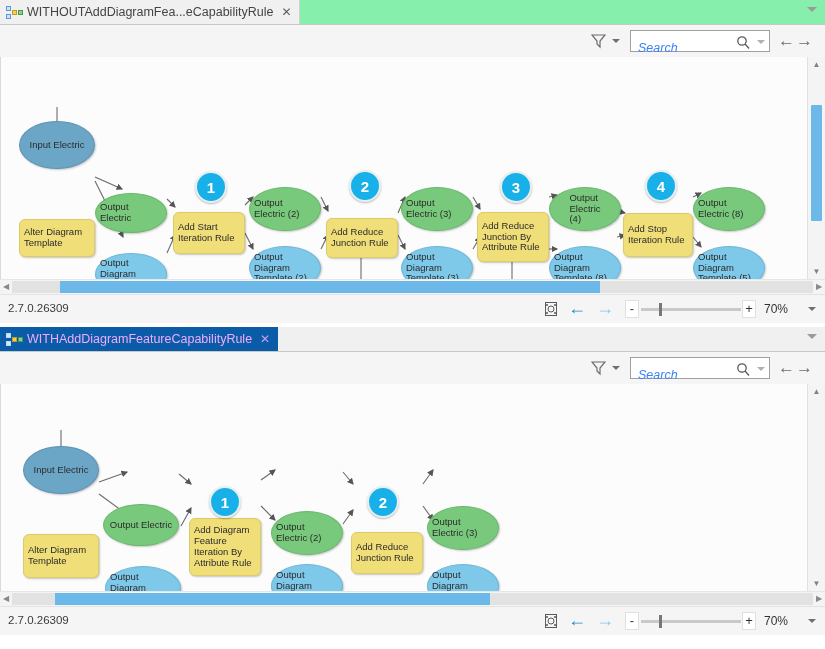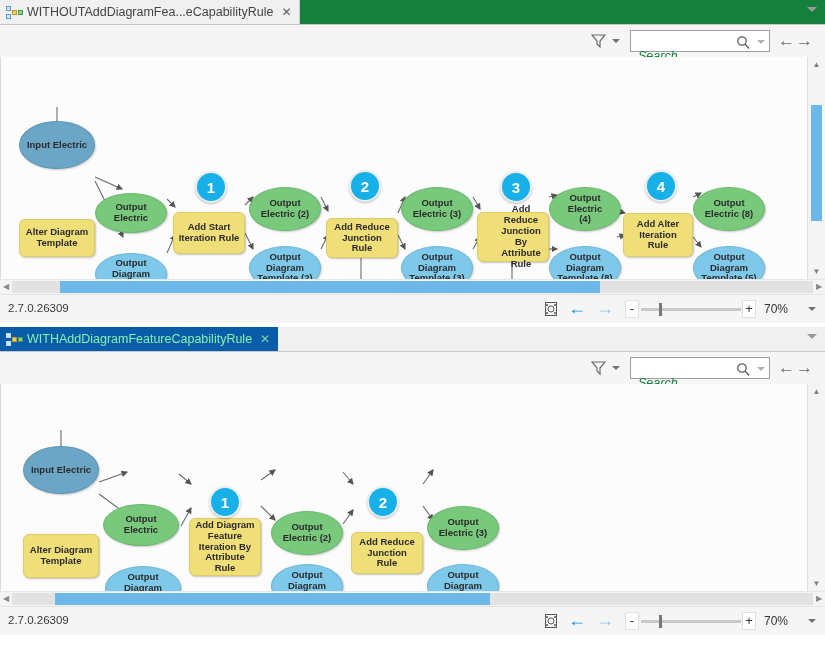--- a/index.html
+++ b/index.html
@@ -3,56 +3,56 @@
 <meta charset="utf-8">
 <style>
   html,body{margin:0;padding:0;}
   body{
     width:825px;height:649px;overflow:hidden;
     font-family:"Liberation Sans", sans-serif;
     font-size:12px;color:#333;background:#ffffff;
   }
   .panel{position:relative;width:825px;}
   
-  .tabstrip{position:relative;height:24px;background:#15803d;border-bottom:1px solid #c8c8c8;}
+  .tabstrip{position:relative;height:24px;background:#86efac;border-bottom:1px solid #c8c8c8;}
   .tabstrip.dark{background:#f0f0f0;}
   .tab{
     position:absolute;left:0;top:0;height:24px;display:flex;align-items:center;
     padding:0 8px 0 6px;box-sizing:border-box;
   }
   .tab.inactive{background:#f0f0f0;border-right:1px solid #d0d0d0;color:#444;}
-  .tab.active{background:#0b5ca8;color:#86efac;}
+  .tab.active{background:#0b5ca8;color:#f0abfc;}
   .tab-label{font-size:12.5px;white-space:nowrap;margin:0 8px 0 6px;}
   .tab-close{font-size:12px;line-height:1;cursor:pointer;opacity:.85;}
   .tab-icon{width:15px;height:13px;position:relative;flex:0 0 auto;}
   .tab-icon i{position:absolute;display:block;width:5px;height:5px;box-sizing:border-box;}
   .sq1{left:0;top:0;border:1px solid #5b9bd5;background:#cfe3f5;}
   .sq2{left:0;top:8px;border:1px solid #5b9bd5;background:#cfe3f5;}
   .sq3{left:6px;top:4px;border:1px solid #c79a1e;background:#f2cf5b;}
   .sq4{left:12px;top:4px;border:1px solid #3f9b4f;background:#8fd08f;}
   .tab.active .sq1,.tab.active .sq2{border-color:#bcd9f3;background:#d7e8f8;}
   .tabstrip-chevron{position:absolute;right:8px;top:7px;width:0;height:0;
     border-left:5px solid transparent;border-right:5px solid transparent;border-top:5px solid #9a9a9a;}
   
   .toolbar{position:relative;height:32px;background:#f5f5f5;}
   .filter-icon{position:absolute;left:591px;top:8px;width:15px;height:16px;}
   .caret{width:0;height:0;border-left:4px solid transparent;border-right:4px solid transparent;border-top:4px solid #707070;}
   .filter-caret{position:absolute;left:612px;top:14px;}
   .searchbox{position:absolute;left:630px;top:5px;width:140px;height:22px;background:#fff;border:1px solid #a0a0a0;box-sizing:border-box;}
-  .searchbox .ph{position:absolute;left:7px;top:18px;font-style:italic;font-size:12.5px;color:#15803d;}
+  .searchbox .ph{position:absolute;left:7px;top:10px;font-style:italic;font-size:12.5px;color:#3b82f6;}
   .mag{position:absolute;left:105px;top:4px;}
   .search-caret{position:absolute;left:126px;top:9px;border-top-color:#b0b0b0;}
   .navarrow{position:absolute;top:7px;font-size:17px;line-height:17px;color:#6b6b6b;}
   .na1{left:778px;}
   .na2{left:796px;}
   
   .canvas{position:relative;background:#fbfcfb;border-left:1px solid #d8dcd8;overflow:hidden;}
   .node{position:absolute;box-sizing:border-box;display:flex;align-items:center;justify-content:center;
-    text-align:center;line-height:1.15;color:#2b2b2b;font-size:9.5px;
-    box-shadow:1px 1px 2px rgba(0,0,0,.22);font-weight:bold;}
+    line-height:1.15;color:#2b2b2b;font-size:9.5px;
+    box-shadow:1px 1px 2px rgba(0,0,0,.22);}
   .ellipse{border-radius:50%;}
   .rect{border-radius:6px;}
   .n-blue{background:#6ca6c6;border:1px solid #5b94b4;}
   .n-green{background:#79c97c;border:1px solid #68b86b;}
   .n-lblue{background:#7ec8ea;border:1px solid #6db7d9;}
   .n-yellow{background:#f0de78;border:1px solid #ddcb66;}
   .badge{position:absolute;border-radius:50%;background:#18b0e8;border:2px solid #e9eff1;
     color:#fff;font-size:15px;font-weight:bold;display:flex;align-items:center;justify-content:center;
     box-shadow:0 1px 2px rgba(0,0,0,.25);}
   svg.edges{position:absolute;left:0;top:0;pointer-events:none;}
@@ -177,30 +177,30 @@
         <div class="node rect n-yellow" style="left: 325px; top: 161px; width: 72px; height: 40px;">
           <span style="padding: 0px 4px;">Add Reduce Junction Rule</span>
         </div>
         <div class="node ellipse n-green" style="left: 400px; top: 130px; width: 72px; height: 44px;">
           <span style="padding: 0px 4px;">Output Electric (3)</span>
         </div>
         <div class="node ellipse n-lblue" style="left: 400px; top: 189px; width: 72px; height: 44px;">
           <span style="padding: 0px 4px;">Output Diagram Template (3)</span>
         </div>
         <div class="node rect n-yellow" style="left: 476px; top: 155px; width: 72px; height: 50px;">
-          <span style="padding: 0px 4px; margin-left: 16px;">Add Reduce Junction By Attribute Rule</span>
+          <span style="padding: 0px 4px;">Add Reduce Junction By Attribute Rule</span>
         </div>
         <div class="node ellipse n-green" style="left: 548px; top: 130px; width: 72px; height: 44px;">
           <span style="padding: 0px 20px;">Output Electric (4)</span>
         </div>
         <div class="node ellipse n-lblue" style="left: 548px; top: 189px; width: 72px; height: 44px;">
           <span style="padding: 0px 4px;">Output Diagram Template (8)</span>
         </div>
         <div class="node rect n-yellow" style="left: 622px; top: 156px; width: 70px; height: 44px;">
-          <span style="padding: 0px 4px;">Add Alter Iteration Rule</span>
+          <span style="padding: 0px 4px;">Add Stop Iteration Rule</span>
         </div>
         <div class="node ellipse n-green" style="left: 692px; top: 130px; width: 72px; height: 44px;">
           <span style="padding: 0px 4px;">Output Electric (8)</span>
         </div>
         <div class="node ellipse n-lblue" style="left: 692px; top: 189px; width: 72px; height: 44px;">
           <span style="padding: 0px 4px;">Output Diagram Template (5)</span>
         </div>
       </div>
     <div id="badges-0">
         <div class="badge" style="left: 194px; top: 114px; width: 28px; height: 28px;">1</div>

